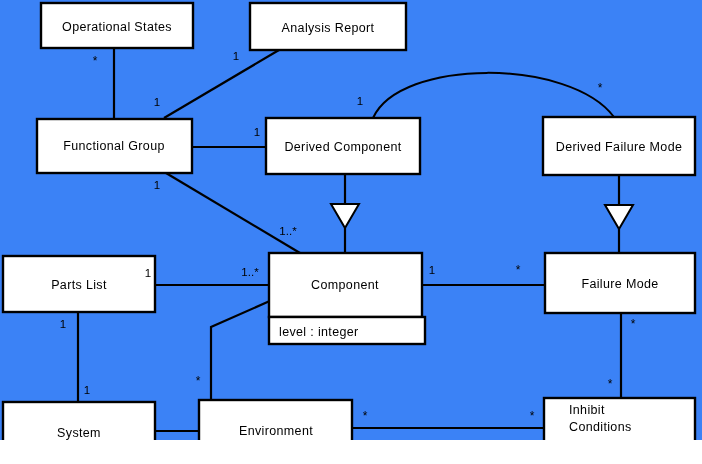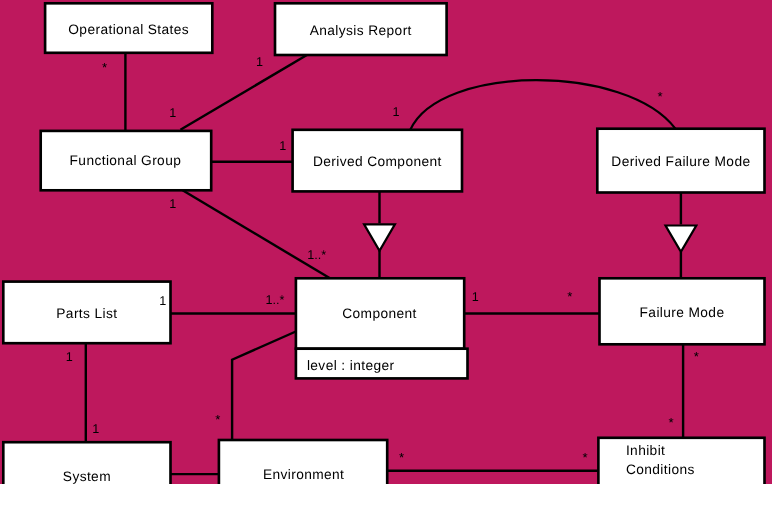--- a/index.html
+++ b/index.html
@@ -4,21 +4,21 @@
 <style>
   html, body {
     margin: 0;
     padding: 0;
     background: #ffffff;
   }
   #diagram-root {
     position: relative;
     width: 702px;
     height: 440px;
-    background: #be185d;
+    background: #3b82f6;
     overflow: hidden;
     font-family: "Liberation Sans", sans-serif;
   }
   svg#uml-canvas {
     display: block;
     width: 702px;
     height: 464px;
   }
   .cls-box {
     fill: #ffffff;

